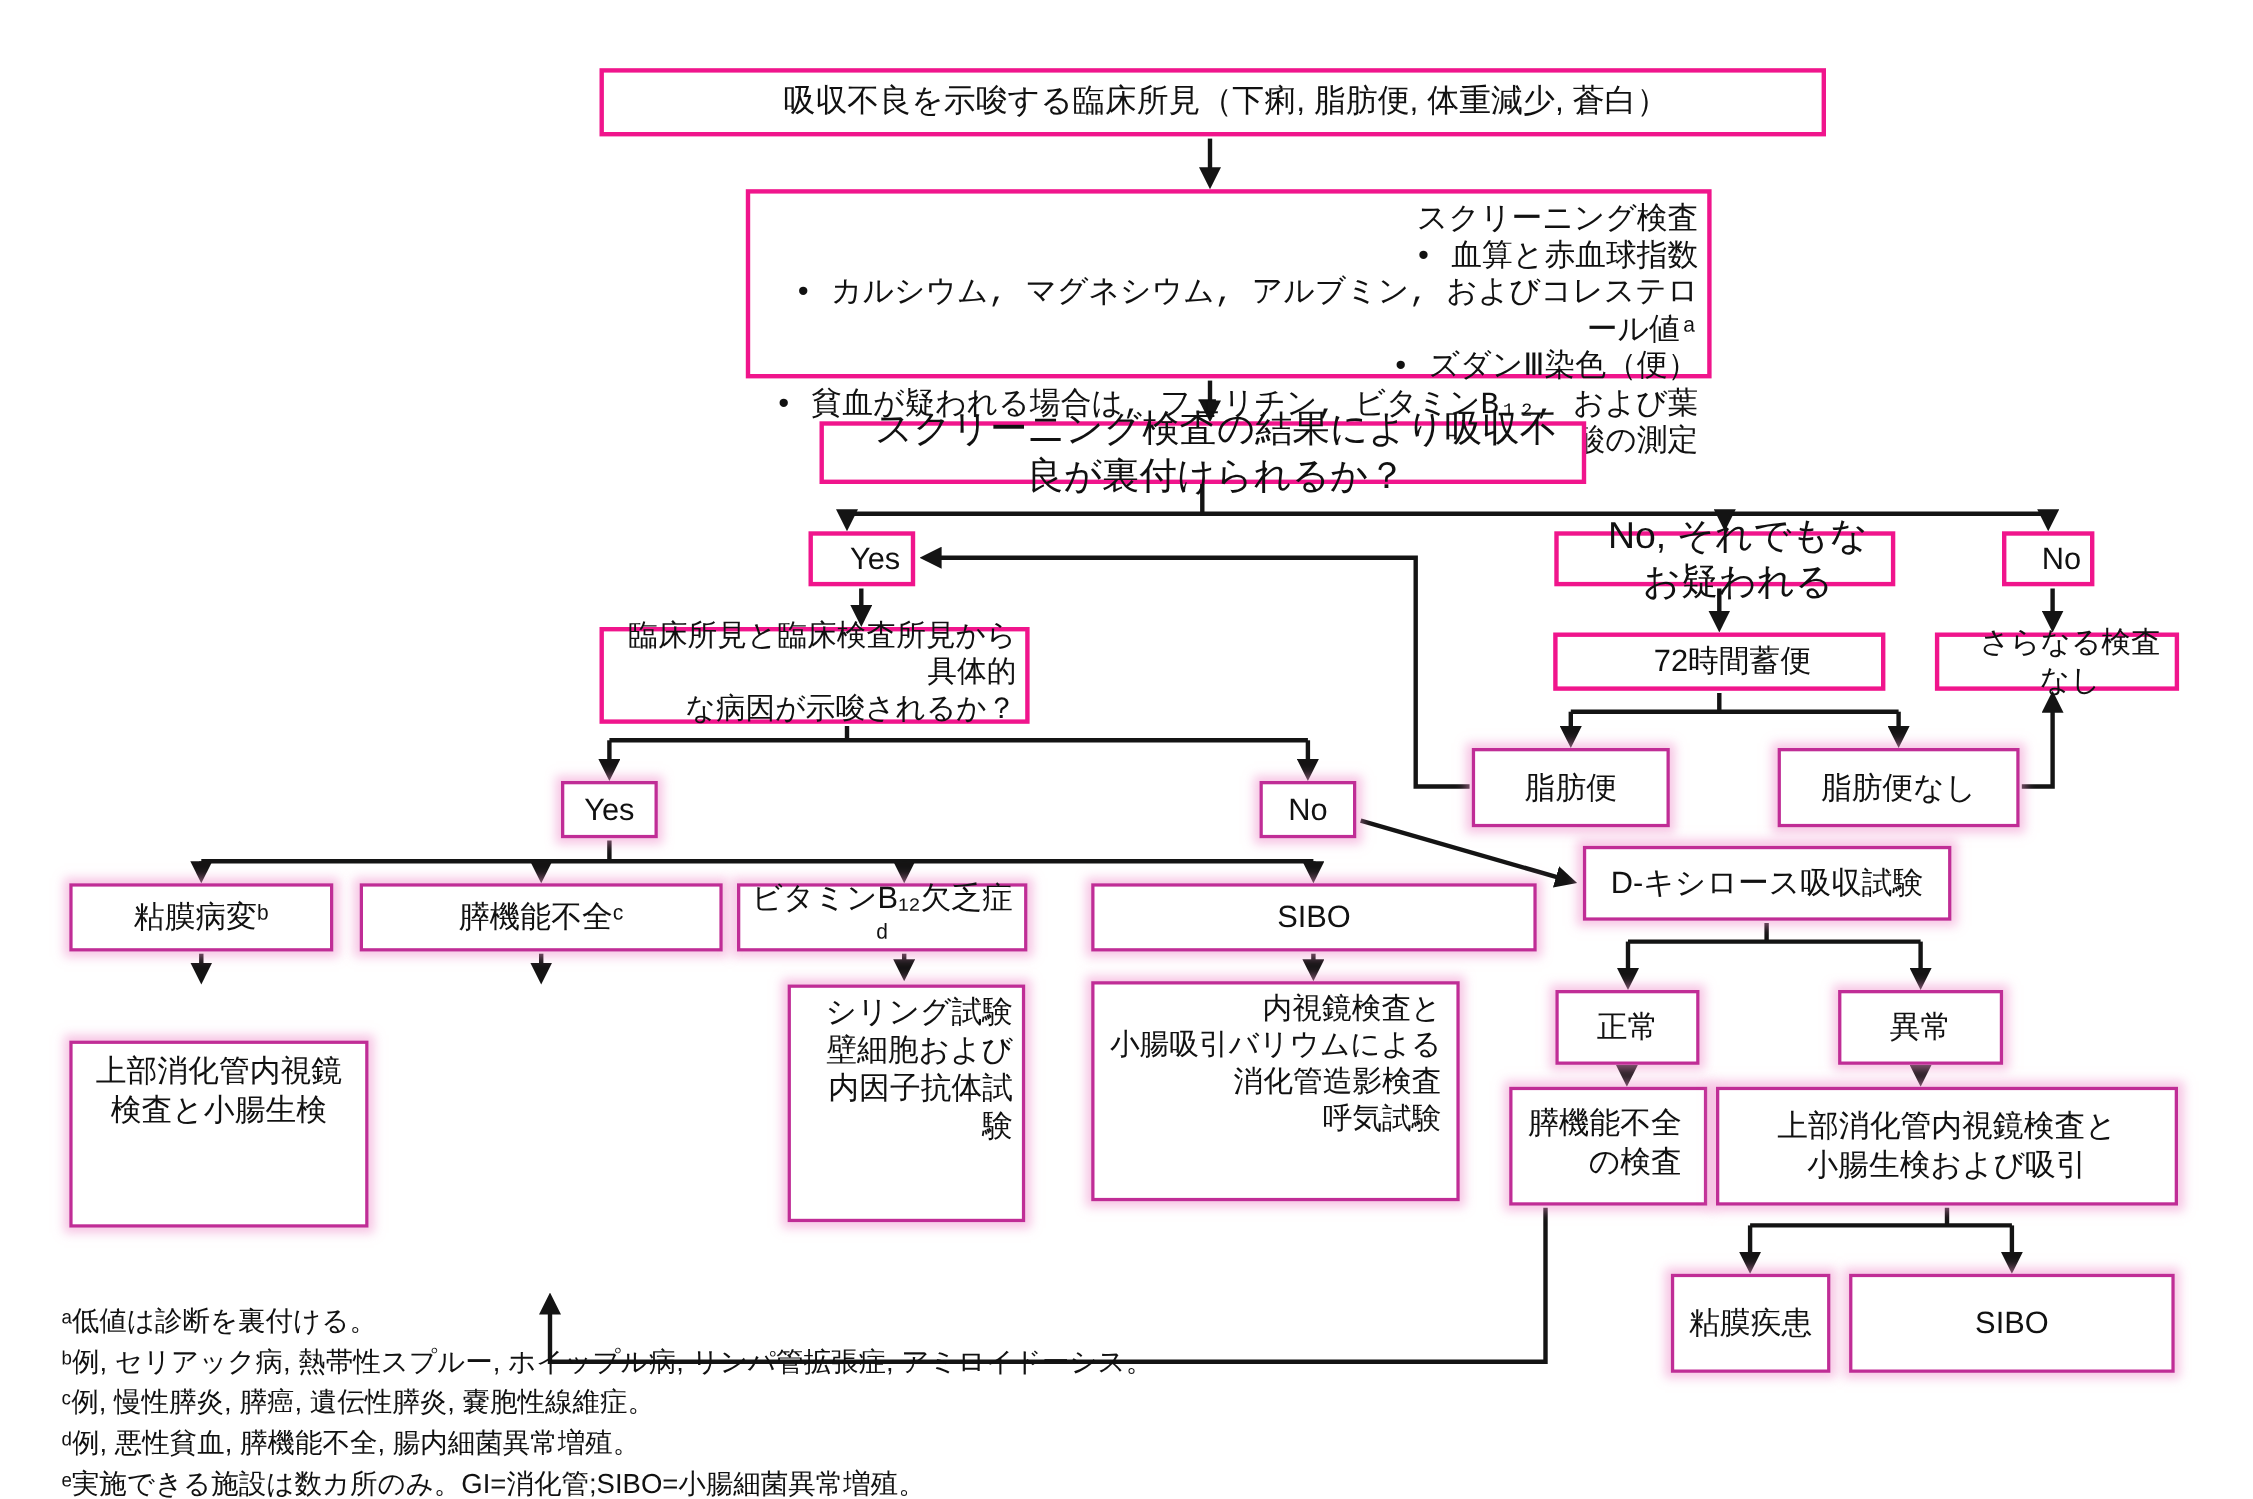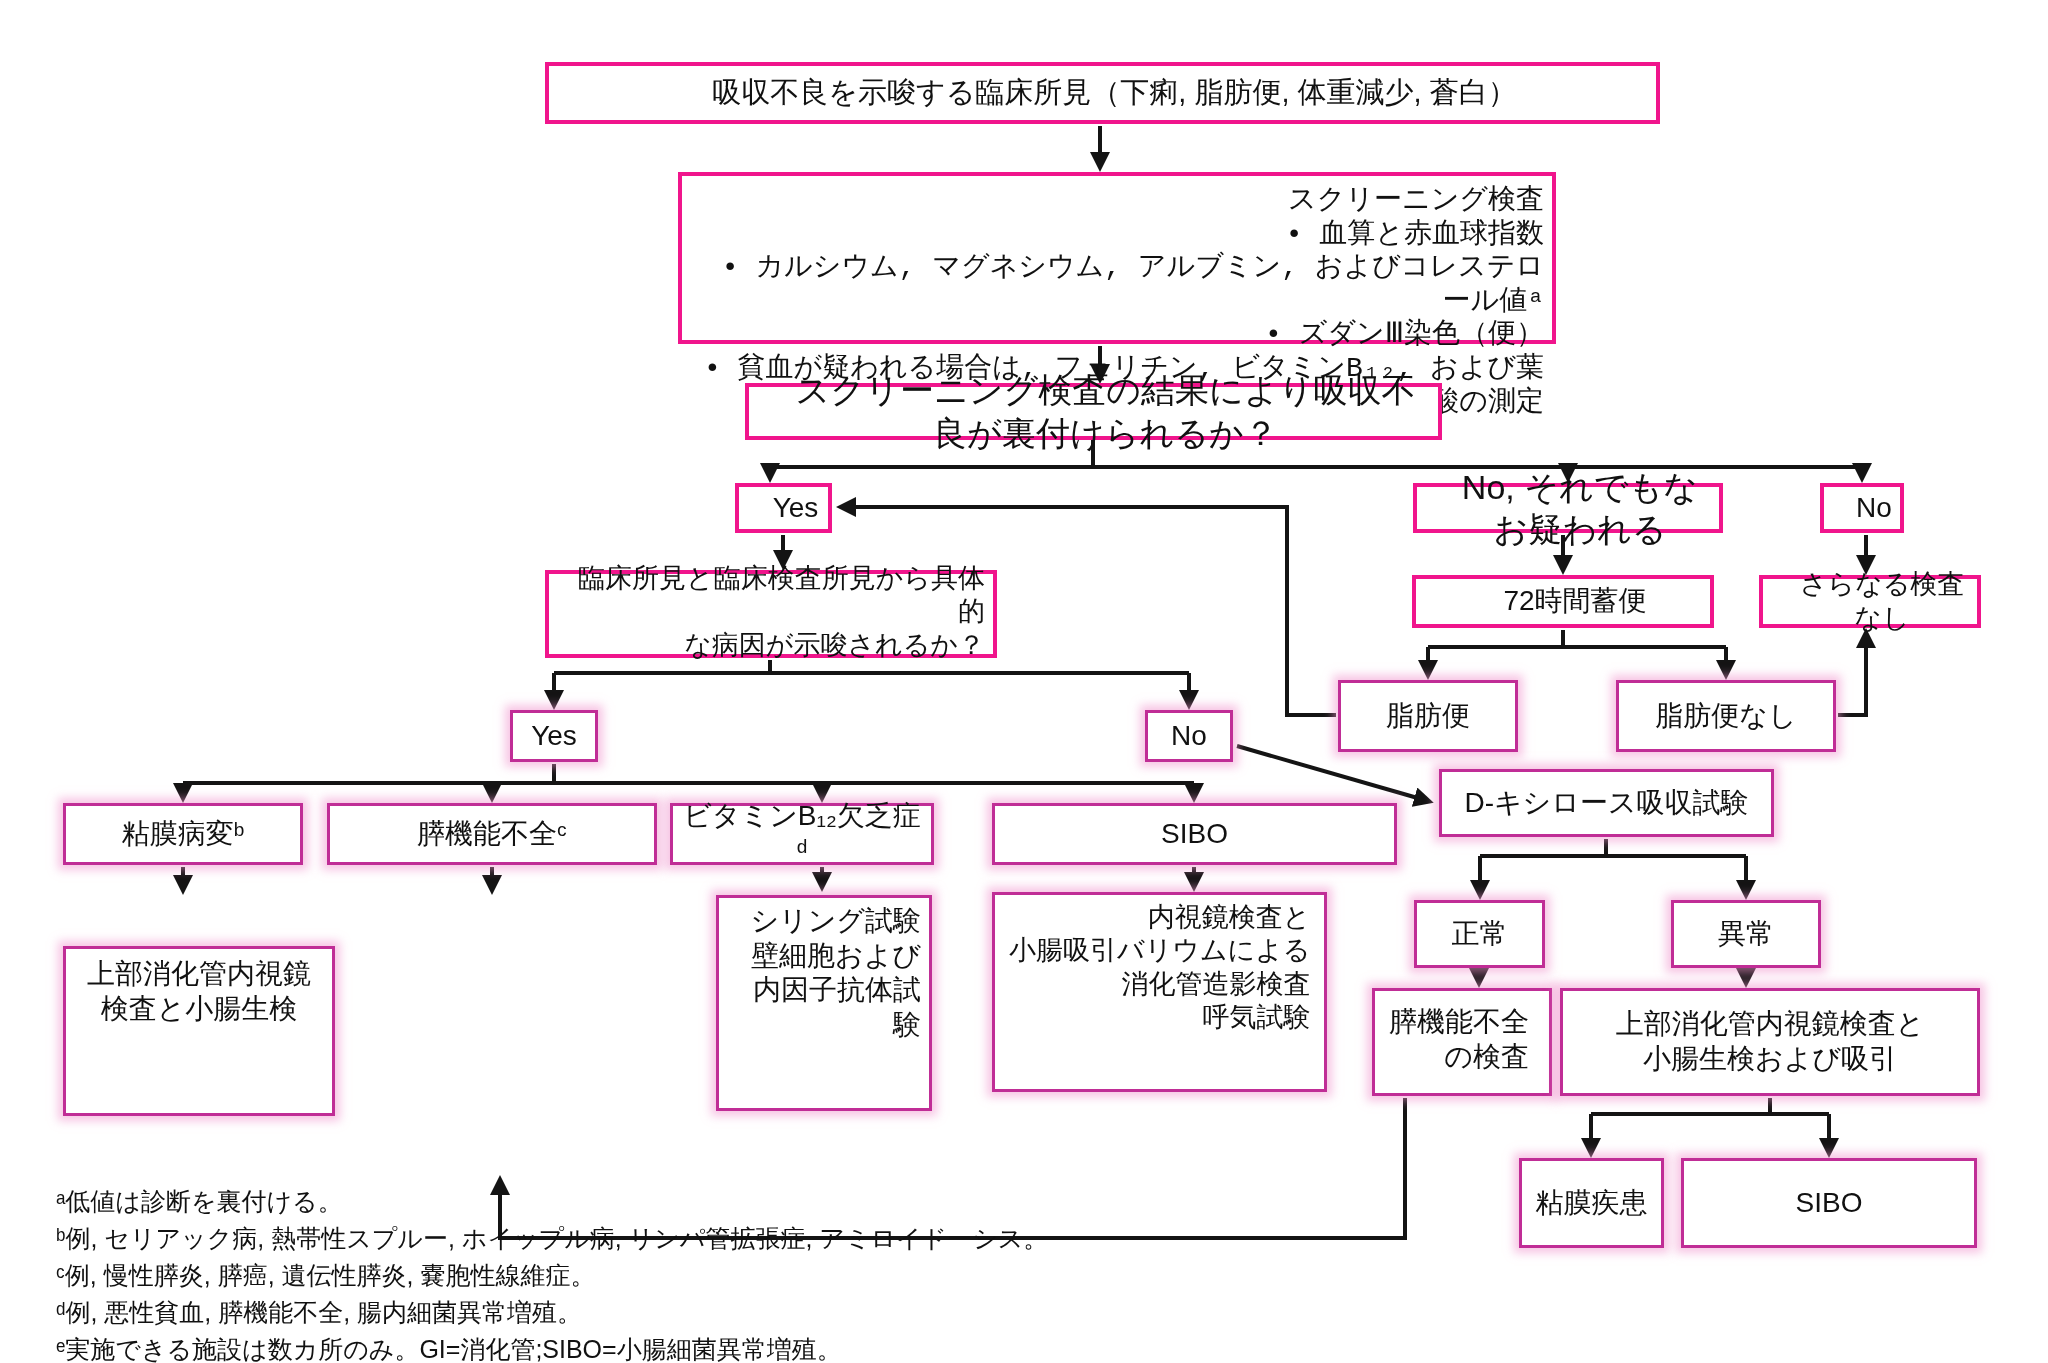--- a/index.html
+++ b/index.html
@@ -91,21 +91,21 @@
 •  貧血が疑われる場合は, フェリチン, ビタミンB₁₂, および葉酸の測定</div>
 
   <div class="box hot fs25" style="left:745px;top:383px;width:697px;height:57px">スクリーニング検査の結果により吸収不良が裏付けられるか？</div>
 
   <div class="box hot" style="left:735px;top:483px;width:97px;height:50px">Yes</div>
 
   <div class="box hot fs25" style="left:1413px;top:483px;width:310px;height:50px">No, それでもなお疑われる</div>
 
   <div class="box hot" style="left:1820px;top:483px;width:84px;height:50px">No</div>
 
-  <div class="box hot al fs27" style="left:545px;top:570px;width:452px;height:88px">臨床所見と臨床検査所見から具体的
+  <div class="box hot al fs27" style="left:545px;top:570px;width:391px;height:88px">臨床所見と臨床検査所見から具体的
 な病因が示唆されるか？</div>
 
   <div class="box soft" style="left:510px;top:710px;width:88px;height:52px">Yes</div>
 
   <div class="box soft" style="left:1145px;top:710px;width:88px;height:52px">No</div>
 
   <div class="box hot" style="left:1412px;top:575px;width:302px;height:53px">72時間蓄便</div>
 
   <div class="box hot fs27" style="left:1759px;top:575px;width:222px;height:53px">さらなる検査なし</div>
 

